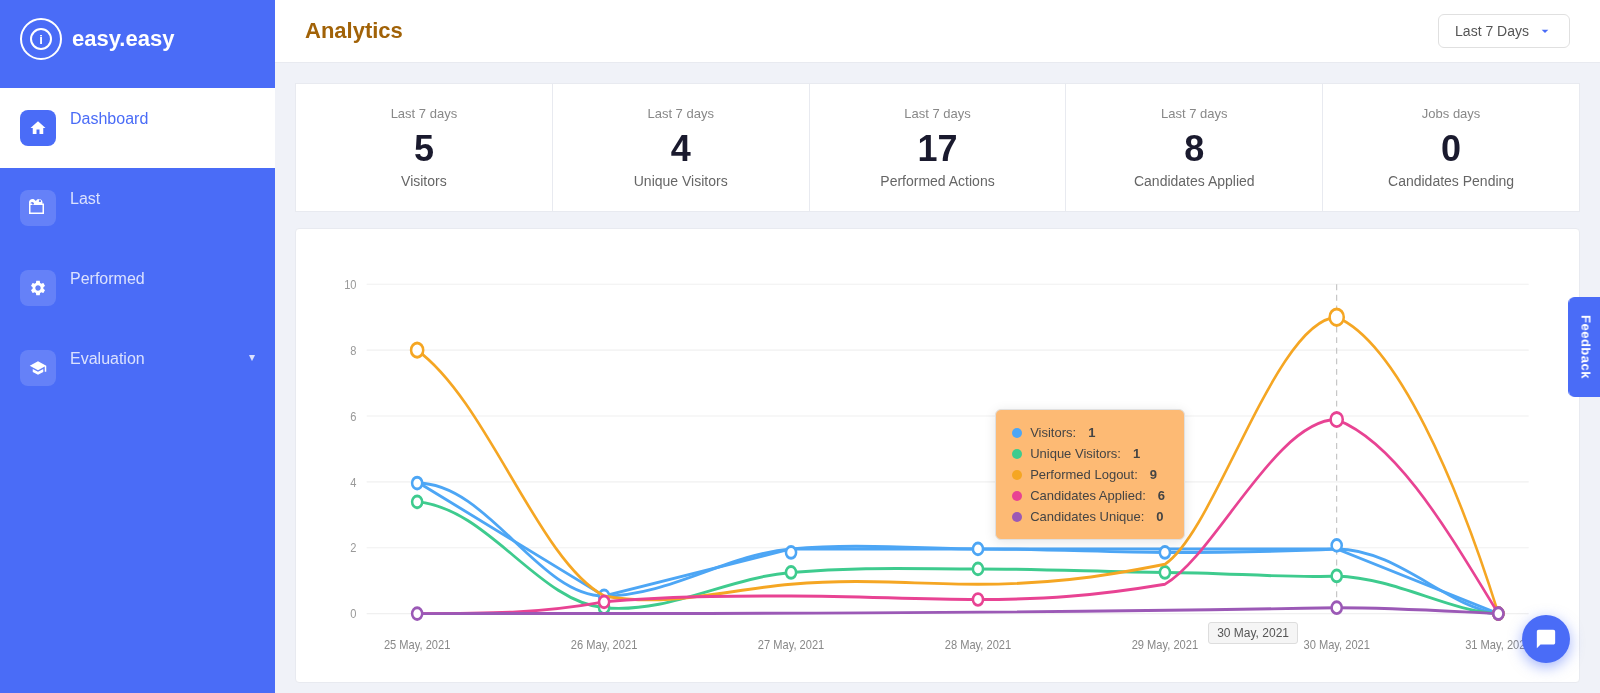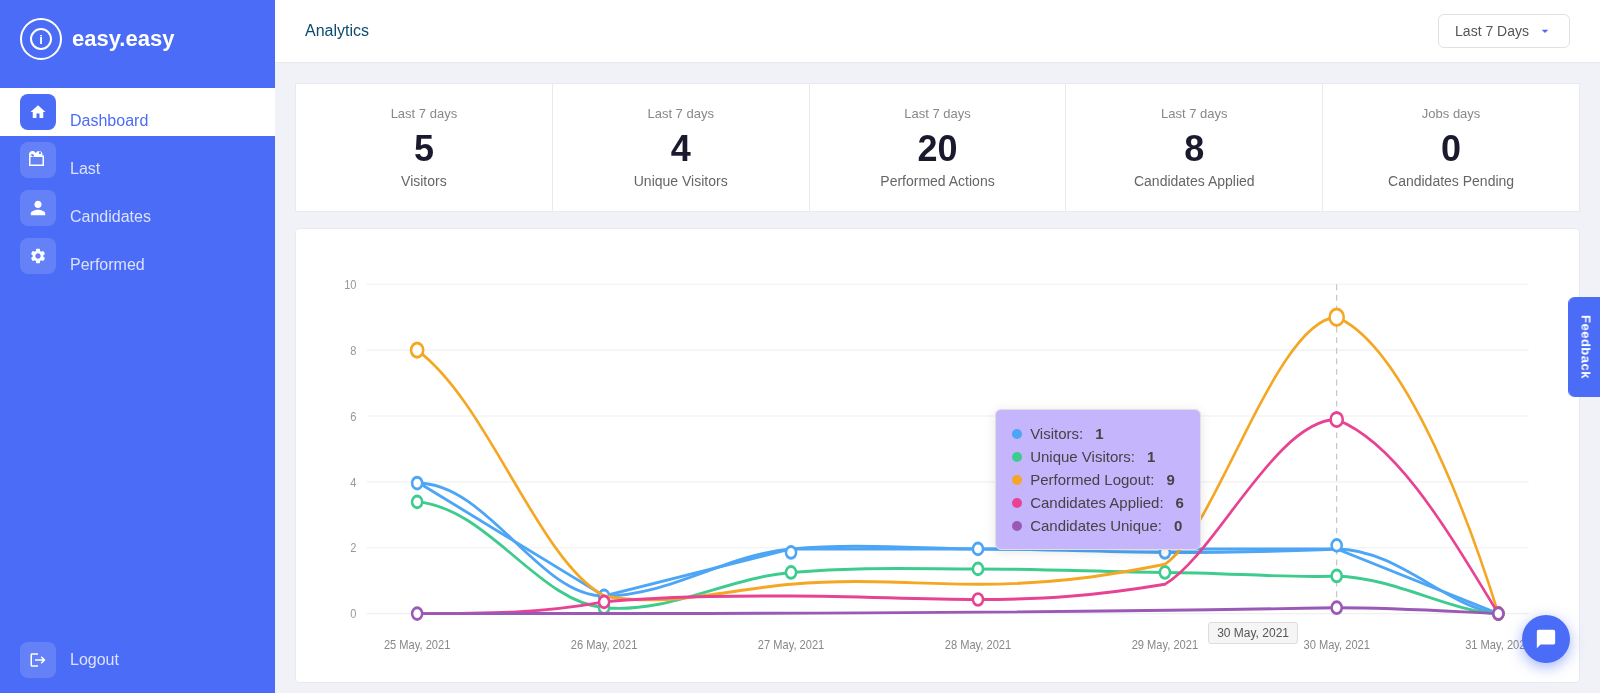--- a/index.html
+++ b/index.html
@@ -36,22 +36,22 @@
       color: white;
     }
     .sidebar-nav {
       display: flex;
       flex-direction: column;
       margin-top: 10px;
       flex: 1;
     }
     .nav-item {
       display: flex;
-      align-items: flex-end;
-      padding: 6px 20px;
+      align-items: flex-start;
+      padding: 22px 20px;
       color: rgba(255,255,255,0.8);
       font-size: 16px;
       cursor: pointer;
       gap: 14px;
       transition: background 0.2s;
     }
     .nav-item.active {
       background: white;
       color: #4a6cf7;
       border-radius: 0;
@@ -98,23 +98,23 @@
     
     .header {
       background: white;
       padding: 14px 30px;
       display: flex;
       align-items: center;
       justify-content: space-between;
       border-bottom: 1px solid #e8eaf0;
     }
     .page-title {
-      font-size: 16px;
-      font-weight: 400;
-      color: #0c4a6e;
+      font-size: 22px;
+      font-weight: 700;
+      color: #a16207;
     }
     .date-filter {
       display: flex;
       align-items: center;
       gap: 8px;
       padding: 8px 16px;
       border: 1px solid #e0e0e0;
       border-radius: 6px;
       font-size: 14px;
       color: #555;
@@ -176,25 +176,25 @@
     }
 
     svg.chart-svg {
       width: 100%;
       height: 100%;
     }
 
     
     .chart-tooltip {
       position: absolute;
-      background: #c4b5fd;
+      background: #fdba74;
       border: 1px solid #e0e0e0;
       border-radius: 6px;
       padding: 12px 16px;
-      font-size: 15px;
+      font-size: 13px;
       box-shadow: 0 2px 12px rgba(0,0,0,0.1);
       top: 38%;
       left: 55%;
       min-width: 190px;
     }
     .tooltip-row {
       display: flex;
       align-items: center;
       gap: 8px;
       padding: 3px 0;
@@ -315,48 +315,41 @@
 
     <div class="nav-item">
       <div class="nav-icon">
         <svg width="18" height="18" viewBox="0 0 24 24" fill="white">
           <path d="M20 6h-2.18c.07-.44.18-.88.18-1.36C18 2.06 15.94 0 13.36 0 12 0 10.76.63 9.96 1.6L9 2.7 8.04 1.6C7.24.63 6 0 4.64 0 2.06 0 0 2.06 0 4.64c0 .48.11.92.18 1.36H0v14h20V6zm-7.82-4.58c.41-.51 1.03-.82 1.68-.82 1.24 0 2.14.96 2.14 2.14 0 .41-.1.81-.2 1.26H14c-.48 0-.88-.4-.88-.88V3.14c0-.65.31-1.28.82-1.72H12.18zM2 18V8h16v10H2zm0-12c0-1.18.9-2.14 2.14-2.14.65 0 1.27.31 1.68.82.51.44.82 1.07.82 1.72v.12c0 .48-.4.88-.88.88H4.06c-.1-.45-.2-.85-.2-1.26L2 6z"></path>
         </svg>
       </div>
       <span>Last</span>
     </div>
 
-    <div class="nav-item">
-      <div class="nav-icon">
-        <svg width="18" height="18" viewBox="0 0 24 24" fill="white">
-          <path d="M12 12c2.7 0 4.8-2.1 4.8-4.8S14.7 2.4 12 2.4 7.2 4.5 7.2 7.2 9.3 12 12 12zm0 2.4c-3.2 0-9.6 1.6-9.6 4.8v2.4h19.2v-2.4c0-3.2-6.4-4.8-9.6-4.8z"></path>
-        </svg>
-      </div>
-      <span>Candidates</span>
-    </div>
 
     <div class="nav-item">
       <div class="nav-icon">
         <svg width="18" height="18" viewBox="0 0 24 24" fill="white">
           <path d="M19.14,12.94c0.04-0.3,0.06-0.61,0.06-0.94c0-0.32-0.02-0.64-0.07-0.94l2.03-1.58c0.18-0.14,0.23-0.41,0.12-0.61 l-1.92-3.32c-0.12-0.22-0.37-0.29-0.59-0.22l-2.39,0.96c-0.5-0.38-1.03-0.7-1.62-0.94L14.4,2.81c-0.04-0.24-0.24-0.41-0.48-0.41 h-3.84c-0.24,0-0.43,0.17-0.47,0.41L9.25,5.35C8.66,5.59,8.12,5.92,7.63,6.29L5.24,5.33c-0.22-0.08-0.47,0-0.59,0.22L2.74,8.87 C2.62,9.08,2.66,9.34,2.86,9.48l2.03,1.58C4.84,11.36,4.8,11.69,4.8,12s0.02,0.64,0.07,0.94l-2.03,1.58 c-0.18,0.14-0.23,0.41-0.12,0.61l1.92,3.32c0.12,0.22,0.37,0.29,0.59,0.22l2.39-0.96c0.5,0.38,1.03,0.7,1.62,0.94l0.36,2.54 c0.05,0.24,0.24,0.41,0.48,0.41h3.84c0.24,0,0.44-0.17,0.47-0.41l0.36-2.54c0.59-0.24,1.13-0.56,1.62-0.94l2.39,0.96 c0.22,0.08,0.47,0,0.59-0.22l1.92-3.32c0.12-0.22,0.07-0.47-0.12-0.61L19.14,12.94z M12,15.6c-1.98,0-3.6-1.62-3.6-3.6 s1.62-3.6,3.6-3.6s3.6,1.62,3.6,3.6S13.98,15.6,12,15.6z"></path>
         </svg>
       </div>
       <span>Performed</span>
     </div>
 
+    <div class="nav-item">
+      <div class="nav-icon">
+        <svg width="18" height="18" viewBox="0 0 24 24" fill="white">
+          <path d="M12 3L1 9l11 6 9-4.91V17h2V9M5 13.18v4L12 21l7-3.82v-4L12 17l-7-3.82z"></path>
+        </svg>
+      </div>
+      <span>Evaluation</span>
+      <span class="nav-arrow">▾</span>
+    </div>
   </nav>
 
-  <div class="sidebar-bottom">
-    <div class="nav-icon" style="background:rgba(255,255,255,0.15);border-radius:8px;">
-      <svg width="18" height="18" viewBox="0 0 24 24" fill="white">
-        <path d="M17 7l-1.41 1.41L18.17 11H8v2h10.17l-2.58 2.58L17 17l5-5zM4 5h8V3H4c-1.1 0-2 .9-2 2v14c0 1.1.9 2 2 2h8v-2H4V5z"></path>
-      </svg>
-    </div>
-    <span>Logout</span>
-  </div>
 </aside>
 
 <main class="main-content">
 
   <header class="header">
     <h1 class="page-title">Analytics</h1>
     <div class="date-filter">
       <span>Last 7 Days</span>
       <svg width="16" height="16" viewBox="0 0 24 24" fill="#4a6cf7">
         <path d="M7 10l5 5 5-5z"></path>
@@ -370,21 +363,21 @@
       <div class="stat-number">5</div>
       <div class="stat-label-bottom">Visitors</div>
     </div>
     <div class="stat-card">
       <div class="stat-label-top">Last 7 days</div>
       <div class="stat-number">4</div>
       <div class="stat-label-bottom">Unique Visitors</div>
     </div>
     <div class="stat-card">
       <div class="stat-label-top">Last 7 days</div>
-      <div class="stat-number">20</div>
+      <div class="stat-number">17</div>
       <div class="stat-label-bottom">Performed Actions</div>
     </div>
     <div class="stat-card">
       <div class="stat-label-top">Last 7 days</div>
       <div class="stat-number">8</div>
       <div class="stat-label-bottom">Candidates Applied</div>
     </div>
     <div class="stat-card">
       <div class="stat-label-top">Jobs days</div>
       <div class="stat-number">0</div>

